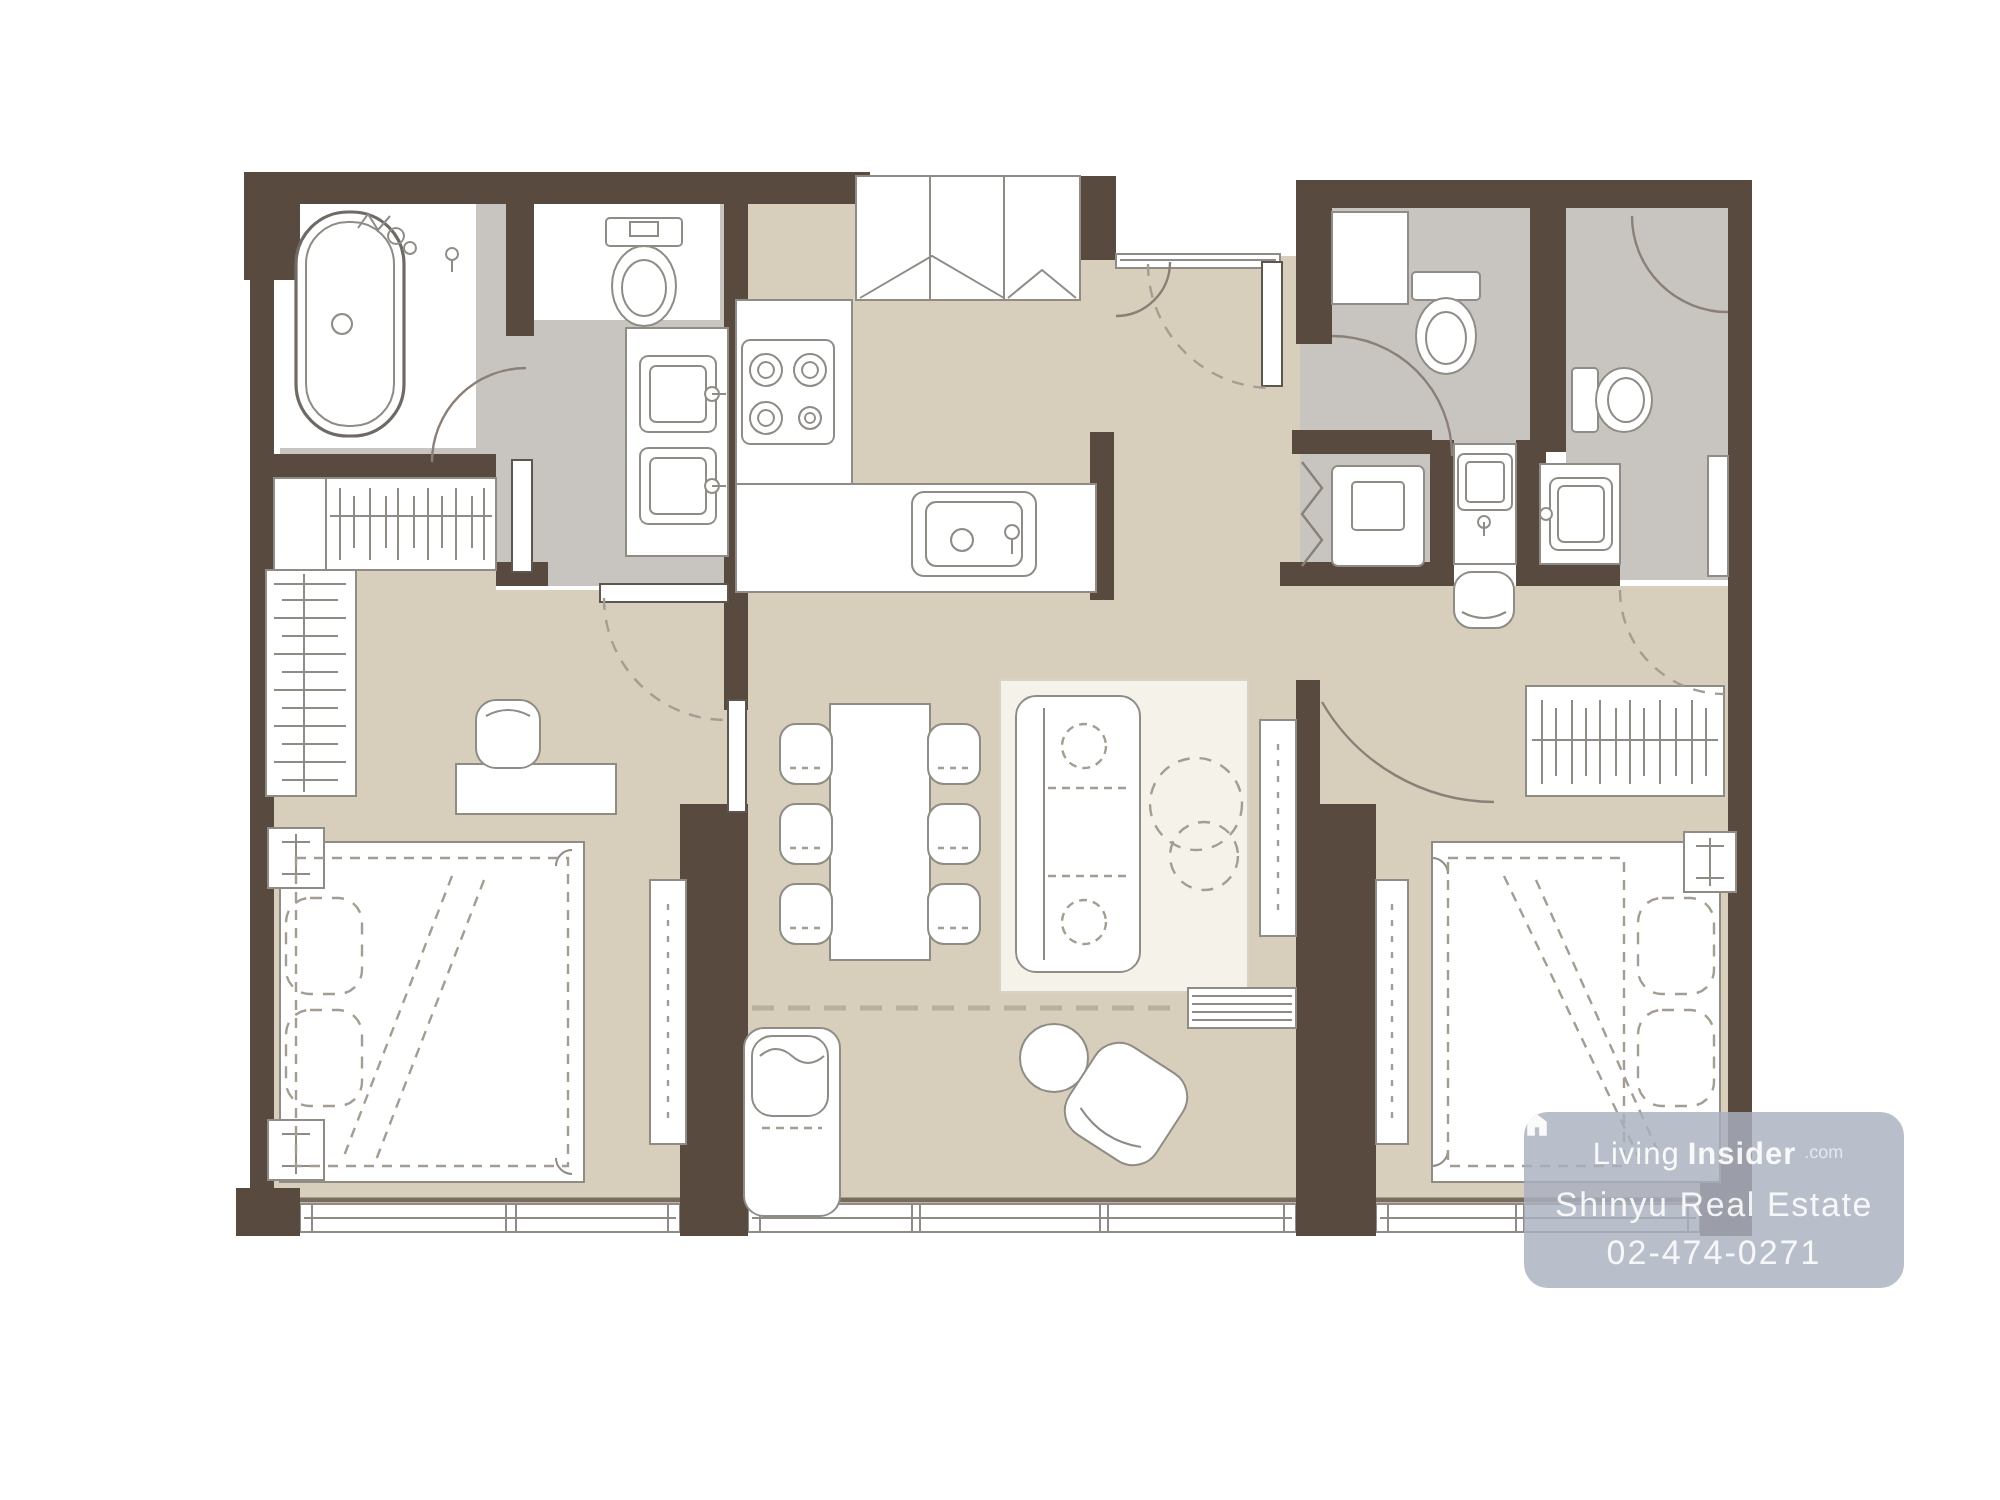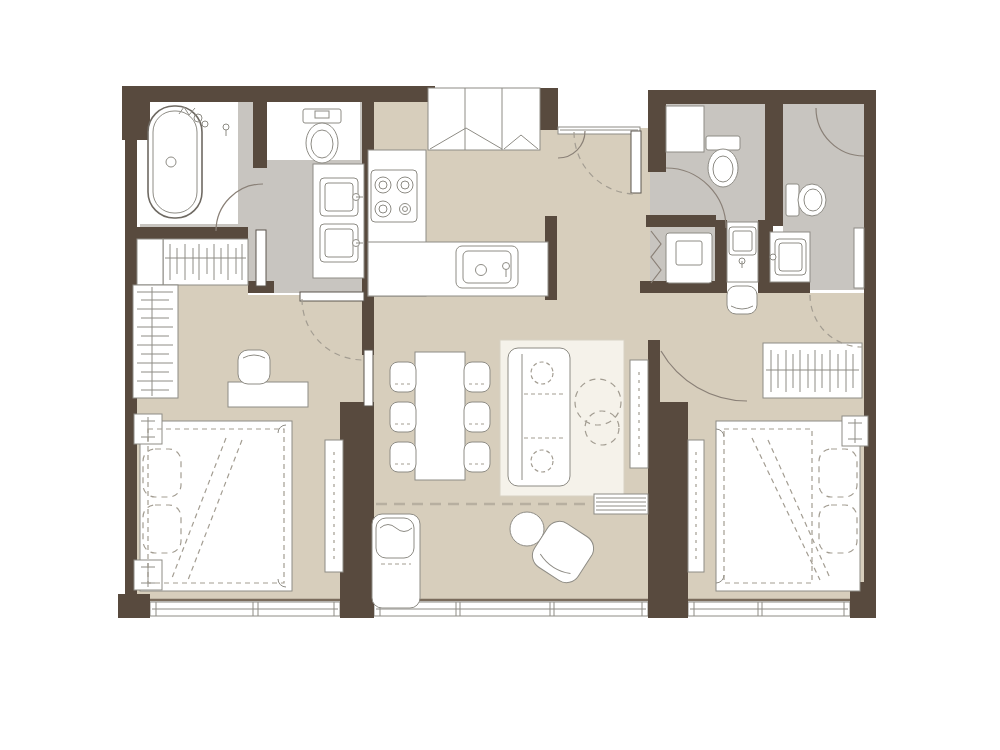--- a/index.html
+++ b/index.html
@@ -285,13 +285,27 @@
   <g fill="none" stroke="#8a8077" stroke-width="1.2">
     <path d="M216,231 A47,47 0 0 1 263,184"></path>
     <path d="M666,168 A60,60 0 0 1 726,228"></path>
     <path d="M816,108 A48,48 0 0 0 864,156"></path>
     <path d="M661,351 A100,100 0 0 0 747,401"></path>
     <path d="M558,158 A27,27 0 0 0 585,131"></path>
     <path d="M651,231 L661,244 L651,257 L661,270 L651,283"></path>
   </g>
 </svg>
 
+  <div class="watermark">
+    <div class="wm-line1">
+      <span class="wm-icon">
+        <svg width="13" height="13" viewBox="0 0 24 24">
+            <path d="M12 2 L3 9 V22 H10 V14 H14 V22 H21 V9 Z" fill="rgba(255,255,255,0.92)"></path>
+          </svg>
+      </span>
+        <span class="wm-living">Living</span>
+        <span class="wm-insider">Insider</span>
+        <span class="wm-com">.com</span>
+    </div>
+    <div class="wm-line2">Shinyu Real Estate</div>
+    <div class="wm-line3">02-474-0271</div>
+  </div>
 </div>
 
 </body></html>

